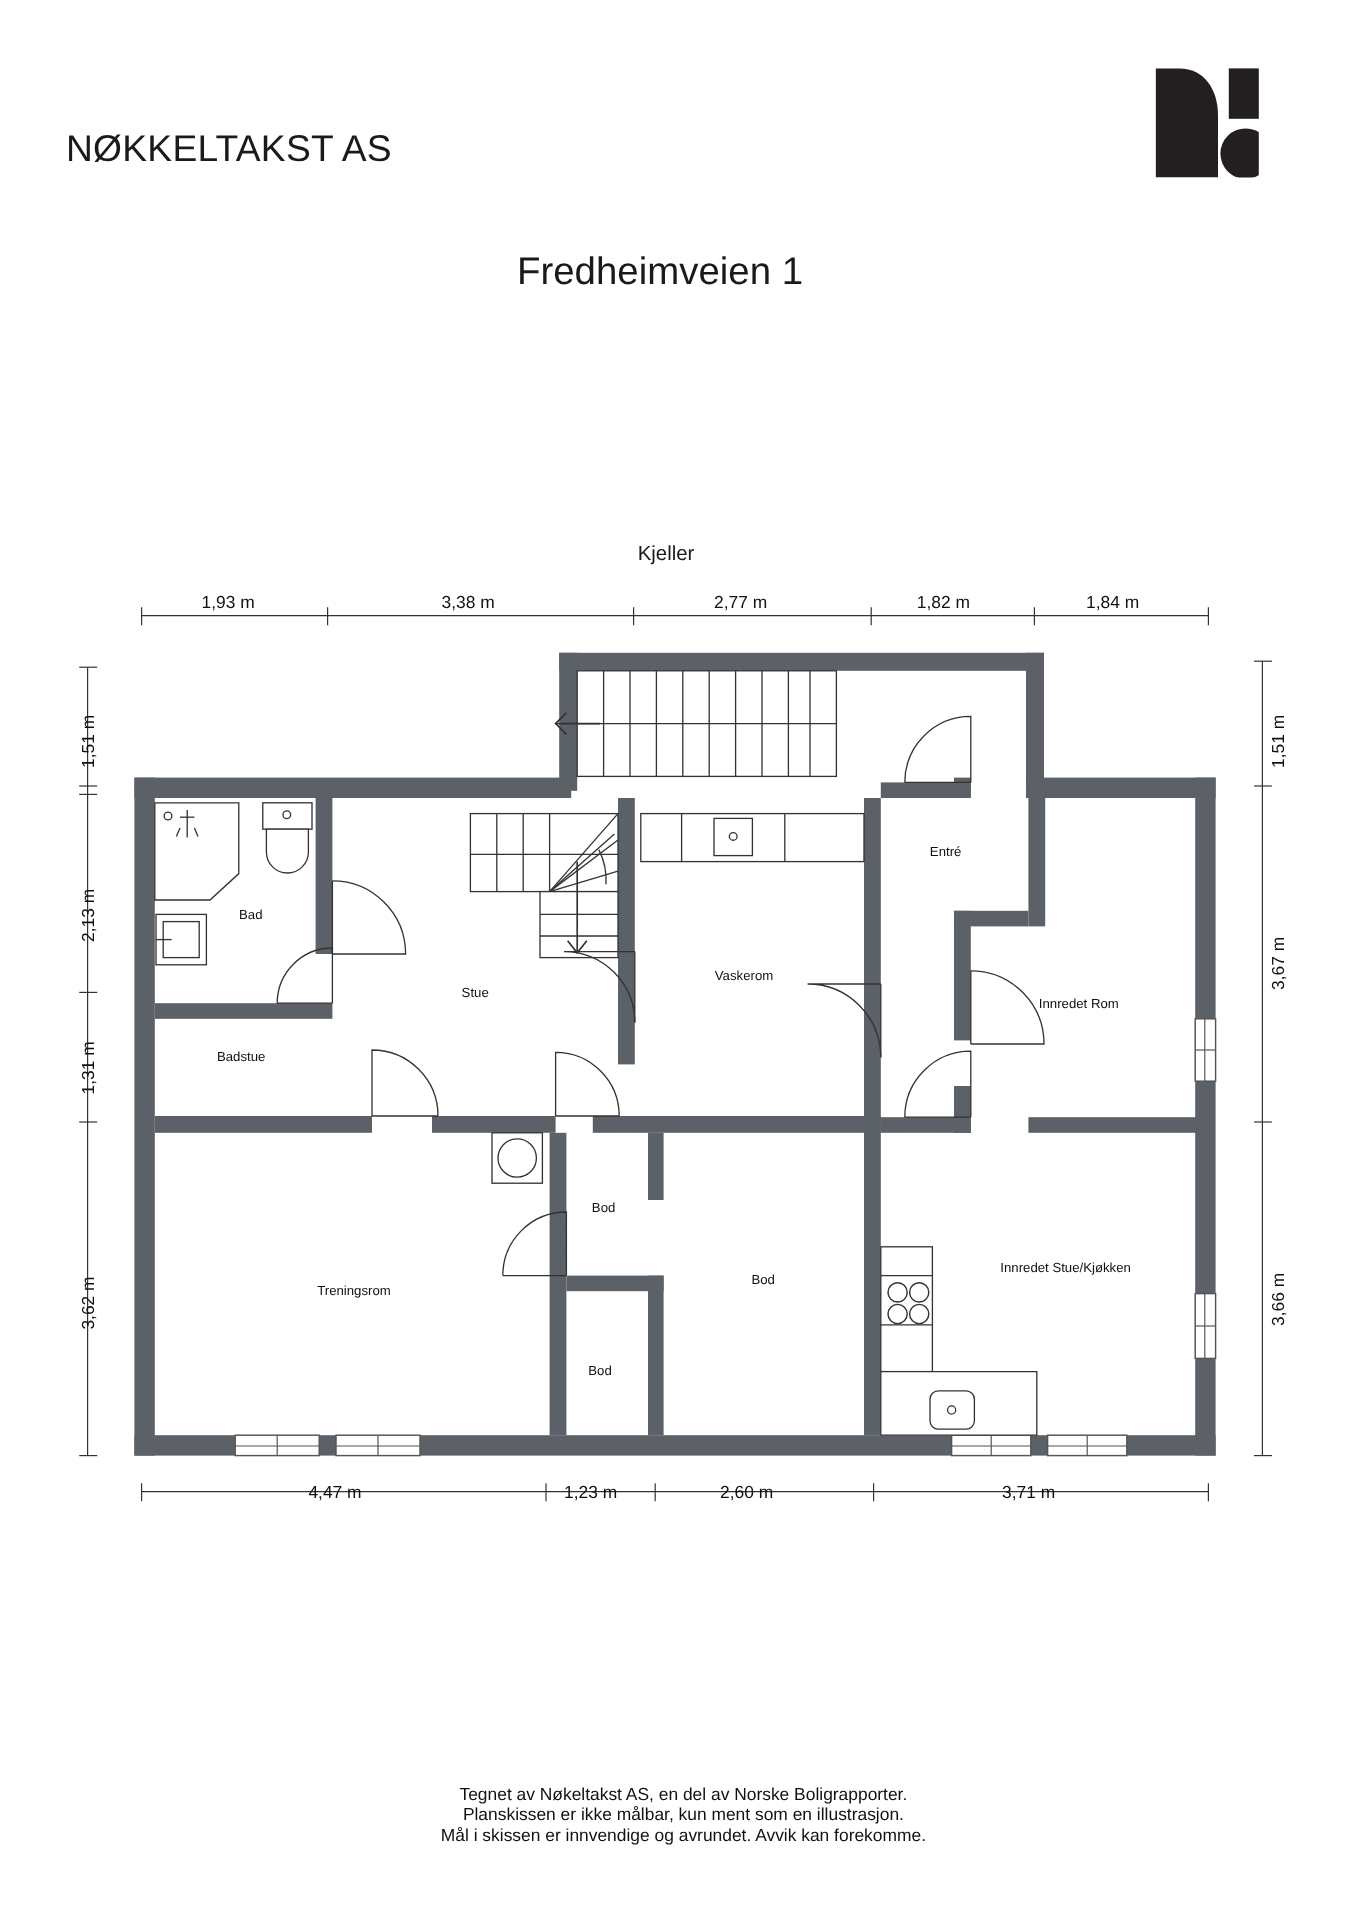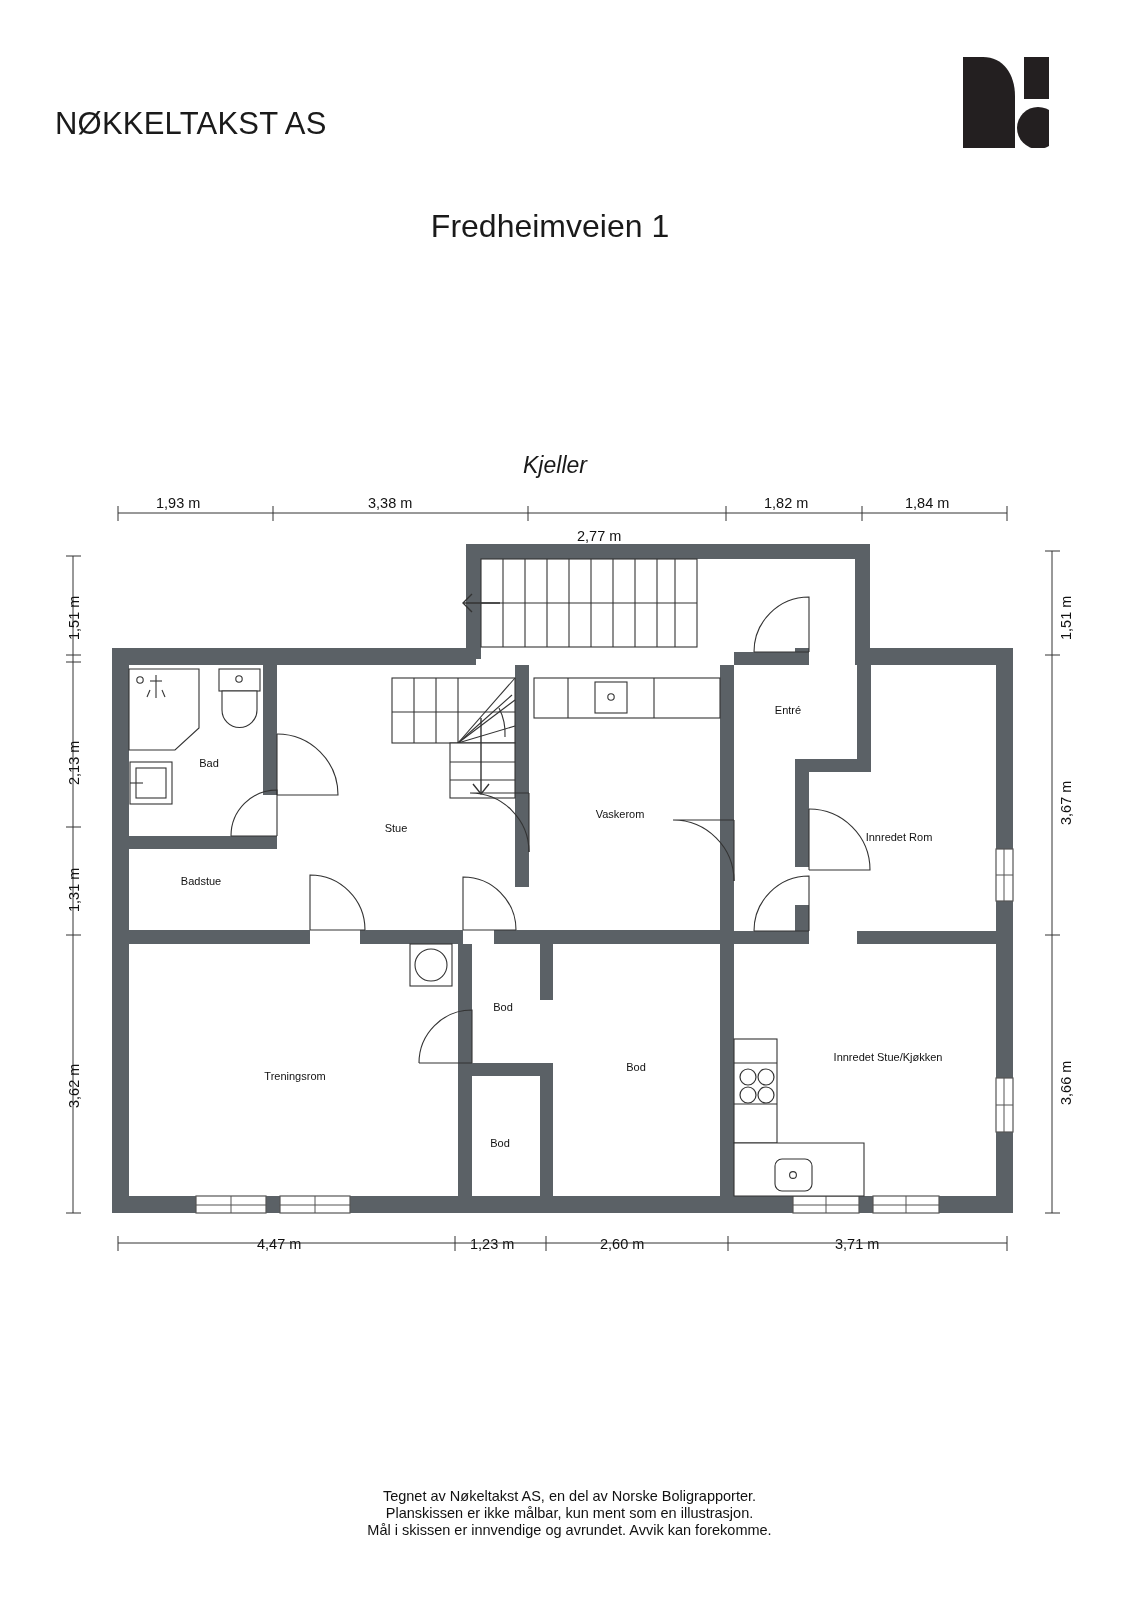--- a/index.html
+++ b/index.html
@@ -15,21 +15,21 @@
     position:absolute;left:55px;top:106px;
     font-size:31px;letter-spacing:.2px;color:#1a1a1a;
   }
   .logo{position:absolute;left:963px;top:52px;width:86px;height:96px;}
   .address-title{
     position:absolute;left:0;top:208px;width:1100px;
     text-align:center;font-size:32px;color:#1a1a1a;
   }
   .floor-title{
     position:absolute;left:0;top:452px;width:1110px;
-    text-align:center;font-size:23px;color:#1a1a1a;font-style:italic;
+    text-align:center;font-size:17px;color:#1a1a1a;
   }
   
   #plan{position:absolute;left:0;top:0;width:1131px;height:1600px;}
   .footer{
     position:absolute;left:4px;top:1488px;width:1131px;text-align:center;
     font-size:14.5px;line-height:17px;color:#111;
   }
   .dimlabel{
     position:absolute;font-size:14.5px;color:#111;white-space:nowrap;
   }
@@ -288,23 +288,23 @@
     <path d="M 809 870 L 809 809"></path>
 
     <path d="M 809 931 L 809 876 A 55 55 0 0 0 754 931"></path>
     <path d="M 809 931 L 754 931"></path>
 
     <path d="M 472 1063 L 472 1010 A 53 53 0 0 0 419 1063"></path>
     <path d="M 472 1063 L 419 1063"></path>
   </g>
 </svg>
 
-<div class="dimlabel" style="left:156px;top:495px;text-align:center;">1,93 m</div>
+<div class="dimlabel" style="left:168px;top:495px;text-align:center;">1,93 m</div>
 <div class="dimlabel" style="left:368px;top:495px;">3,38 m</div>
-<div class="dimlabel" style="left:577px;top:495px;margin-top:33px;">2,77 m</div>
+<div class="dimlabel" style="left:595px;top:495px;">2,77 m</div>
 <div class="dimlabel" style="left:764px;top:495px;">1,82 m</div>
 <div class="dimlabel" style="left:905px;top:495px;">1,84 m</div>
 
 <div class="dimlabel" style="left:257px;top:1236px;">4,47 m</div>
 <div class="dimlabel" style="left:470px;top:1236px;">1,23 m</div>
 <div class="dimlabel" style="left:600px;top:1236px;">2,60 m</div>
 <div class="dimlabel" style="left:835px;top:1236px;">3,71 m</div>
 
 <div class="dimlabel vert" style="left:66px;top:640px;transform:rotate(-90deg);">1,51 m</div>
 <div class="dimlabel vert" style="left:66px;top:785px;transform:rotate(-90deg);">2,13 m</div>

